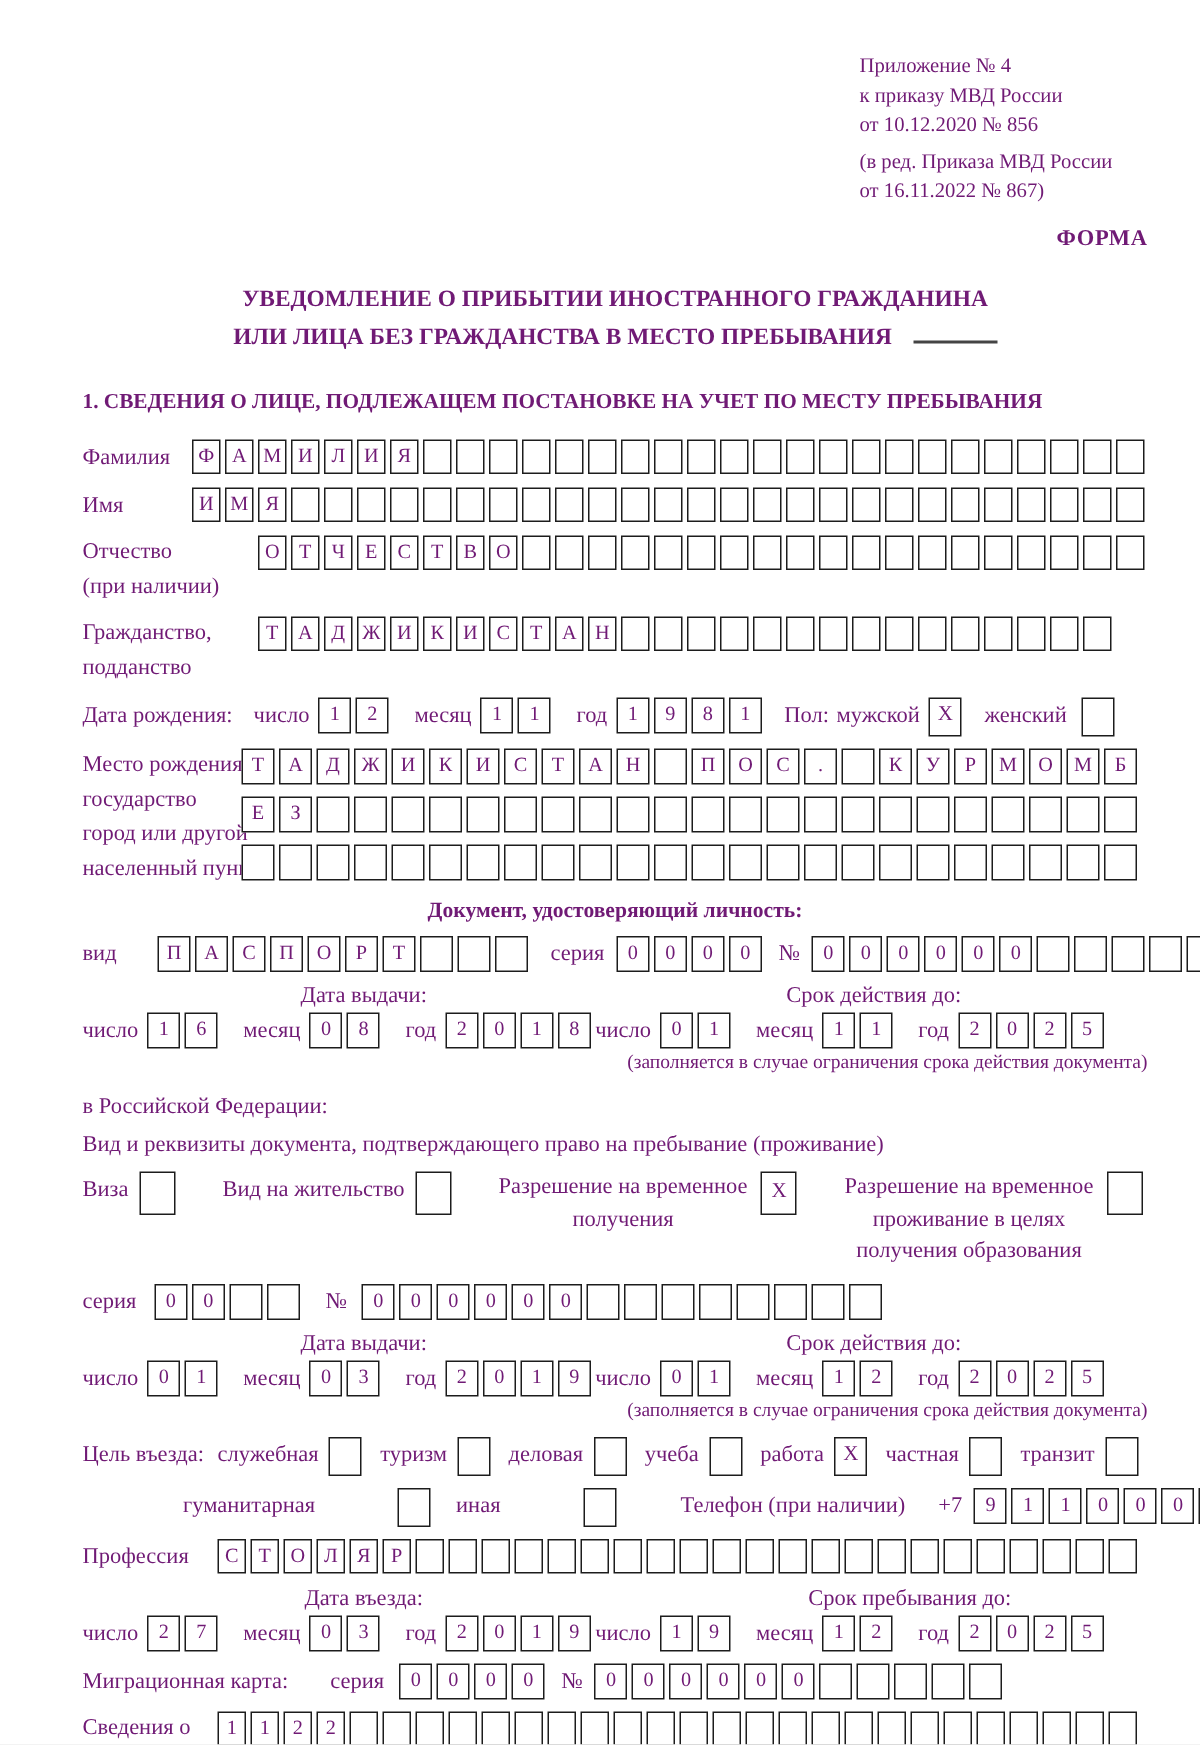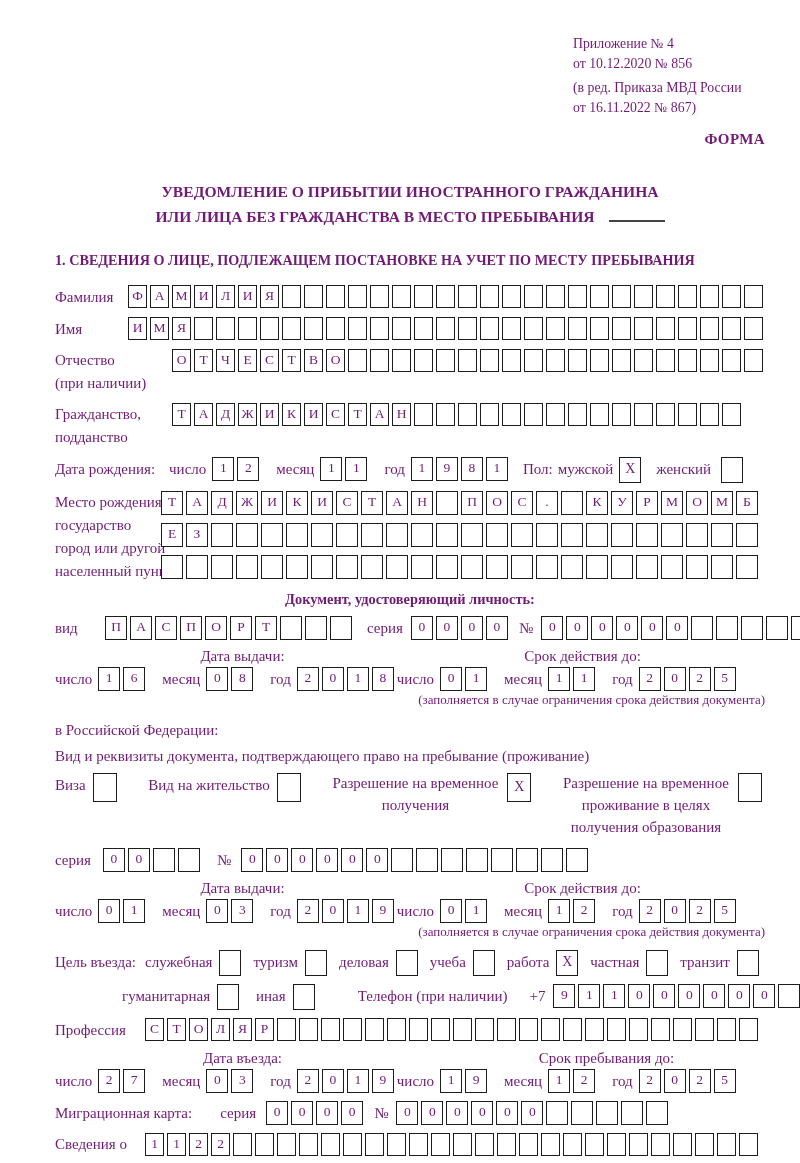--- a/index.html
+++ b/index.html
@@ -7,21 +7,21 @@
     position:relative;box-sizing:border-box;width:800px;height:1163px;
     margin:0 auto;background:#ffffff;color:#701a75;
     font-family:"Liberation Serif","DejaVu Serif",serif;
     padding:34px 35px 20px 55px;overflow:hidden;
   }
   
   .appendix{margin-left:auto;width:192px;font-size:13.8px;line-height:1.42;}
   .amend{margin-top:5px;}
   .forma{text-align:right;font-weight:bold;font-size:15px;margin-top:14px;letter-spacing:.4px;}
   
-  .title{text-align:center;font-weight:bold;font-size:15.6px;line-height:1.6;margin-top:32px;}
+  .title{text-align:center;font-weight:bold;font-size:15.6px;line-height:1.6;margin-top:20px;}
   .blank-line{display:inline-block;width:56px;border-bottom:2px solid #444;height:.9em;margin-left:10px;}
   .sec1{font-weight:bold;font-size:14.2px;margin-top:22px;margin-bottom:16px;}
   
   .row{display:flex;align-items:flex-start;font-size:15px;margin-bottom:8px;white-space:nowrap;}
   .lbl{flex:none;line-height:24px;}
   .lblcol{flex:none;line-height:23px;}
   .w73{width:73px;} .w117{width:117px;} .w105{width:106px;} .w90{width:90px;}
   
   .cells{display:flex;flex:none;}
   .cell{
@@ -46,31 +46,32 @@
   .stack{display:flex;flex-direction:column;}
   .stack .cells{margin-bottom:8px;}
   
   .dochead{text-align:center;font-weight:bold;font-size:14.4px;margin:4px 0 8px 0;}
   
   .opt{display:flex;align-items:flex-start;}
   .opt .lbl{margin-right:7px;}
   .opt .ml{text-align:center;line-height:1.45;margin-right:9px;white-space:normal;}
   .permits{justify-content:space-between;margin-top:4px;margin-bottom:10px;}
   .purpose{column-gap:9px;}
-  .purpose2 .opt{margin-right:14px;}
+  .purpose2 .opt{margin-right:14px;gap:48px;}
   .intro{font-size:15px;line-height:1.7;margin-bottom:2px;} .mr14{margin-right:14px;}
   .ml12{margin-left:12px;} .ml67{margin-left:67px;} .ml26{margin-left:26px;}
 </style>
 </head>
 <body>
 
 <div class="page">
 
   <div class="appendix">
     <div>Приложение № 4</div>
+    <div>к приказу МВД России</div>
     <div>от 10.12.2020 № 856</div>
     <div class="amend">
       <div>(в ред. Приказа МВД России</div>
       <div>от 16.11.2022 № 867)</div>
     </div>
   </div>
 
   <div class="forma">ФОРМА</div>
 
   <div class="title">

